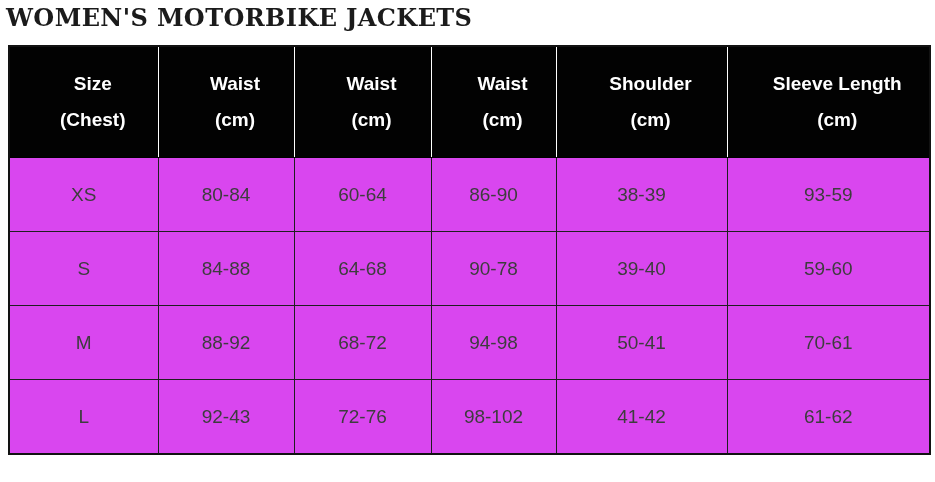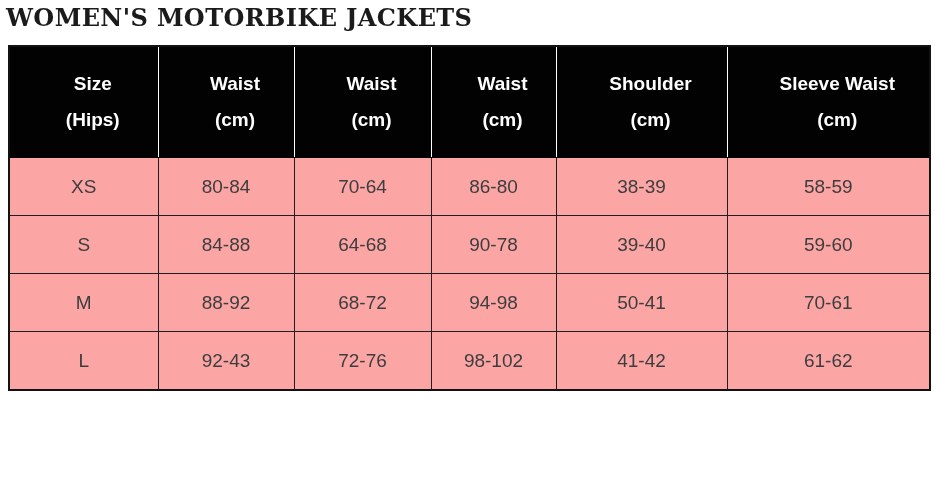--- a/index.html
+++ b/index.html
@@ -54,28 +54,28 @@
   }
   table.size-chart thead th:last-child {
     border-right: none;
   }
   .h-label, .h-sub {
     display: block;
     line-height: 36px;
     padding-left: 18px;
   }
   table.size-chart tbody td {
-    background: #fca5a5;
+    background: #d946ef;
     color: #3d3d3d;
     font-size: 19px;
     font-weight: 400;
     text-align: center;
     vertical-align: middle;
     height: 49px;
-    padding: 4px;
+    padding: 12px;
     border: 1px solid #1f1f1f;
   }
 </style>
 </head>
 <body>
 
 <div class="page">
   <h1 class="page-title">WOMEN'S MOTORBIKE JACKETS</h1>
 
   <table class="size-chart">
@@ -84,52 +84,52 @@
         <col class="c2">
         <col class="c3">
       <col class="c4">
         <col class="c5">
         <col class="c6">
     </colgroup>
     <thead>
       <tr>
           <th>
             <span class="h-label">Size</span>
-            <span class="h-sub">(Hips)</span>
+            <span class="h-sub">(Chest)</span>
           </th>
           <th>
             <span class="h-label">Waist</span>
             <span class="h-sub">(cm)</span>
           </th>
           <th>
             <span class="h-label">Waist</span>
             <span class="h-sub">(cm)</span>
           </th>
           <th>
             <span class="h-label">Waist</span>
             <span class="h-sub">(cm)</span>
           </th>
           <th>
             <span class="h-label">Shoulder</span>
             <span class="h-sub">(cm)</span>
           </th>
           <th>
-            <span class="h-label">Sleeve Waist</span>
+            <span class="h-label">Sleeve Length</span>
             <span class="h-sub">(cm)</span>
           </th>
         </tr>
     </thead>
     <tbody>
         <tr>
           <td>XS</td>
           <td>80-84</td>
-          <td>70-64</td>
-          <td>86-80</td>
+          <td>60-64</td>
+          <td>86-90</td>
           <td>38-39</td>
-          <td>58-59</td>
+          <td>93-59</td>
         </tr>
         <tr>
           <td>S</td>
           <td>84-88</td>
           <td>64-68</td>
           <td>90-78</td>
           <td>39-40</td>
           <td>59-60</td>
         </tr>
         <tr>

